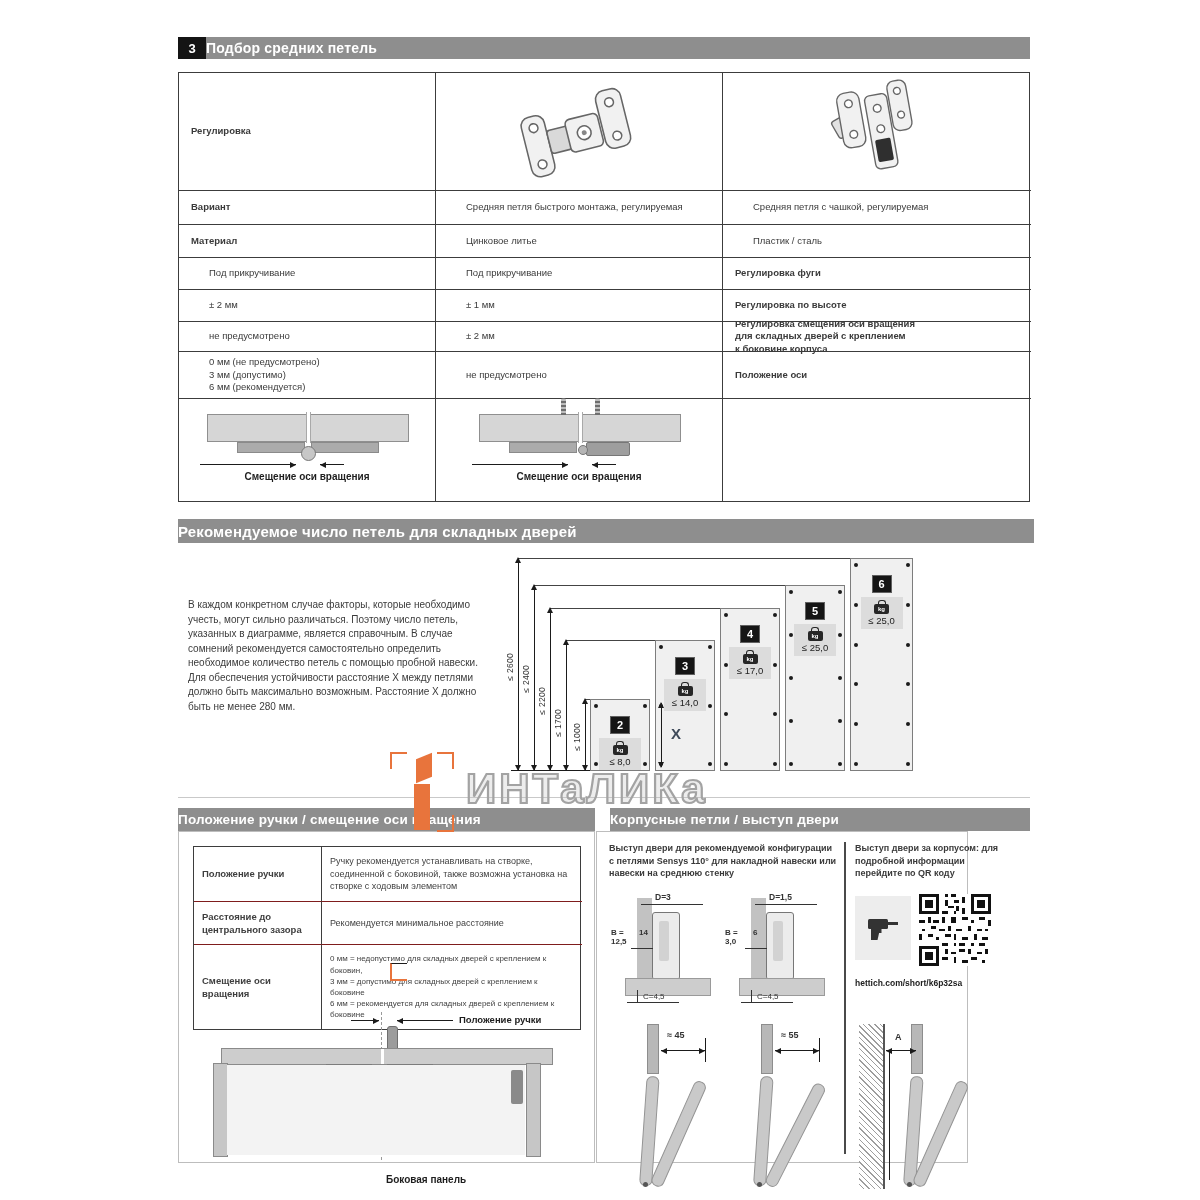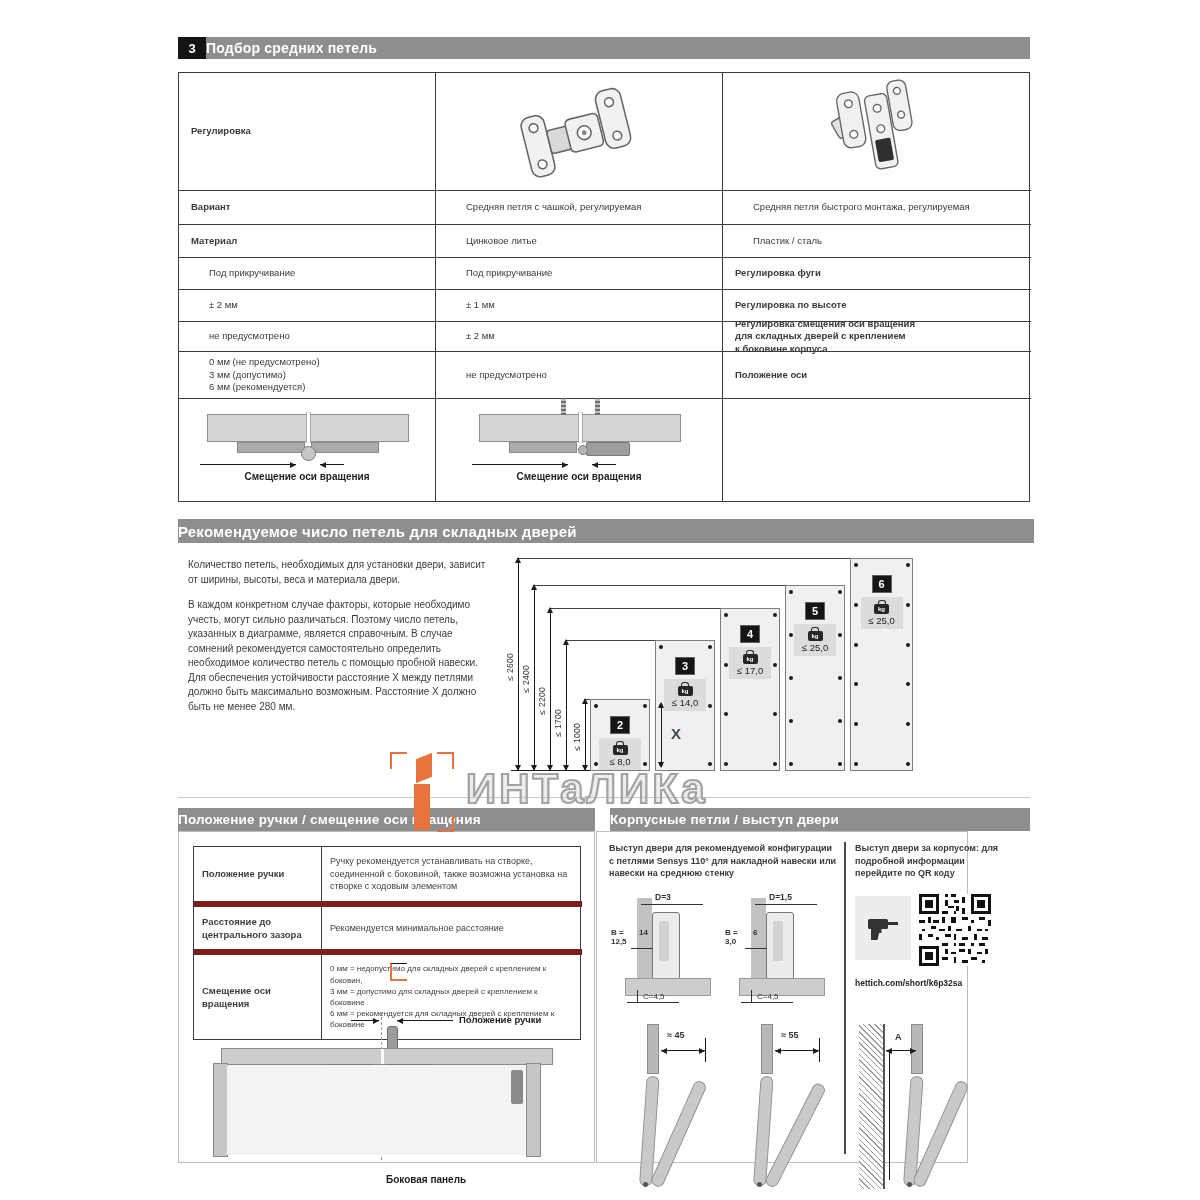--- a/index.html
+++ b/index.html
@@ -104,21 +104,21 @@
   .wtext{font-size:42px;font-weight:bold;letter-spacing:3px;line-height:86px;margin-left:12px;
      color:rgba(190,190,190,.28);-webkit-text-stroke:2.2px #a3a3a3;}
 
   
   .box{position:absolute;border:1px solid #bdbdbd;background:#fff;box-sizing:border-box;}
   .boxL{left:178px;top:831px;width:417px;height:332px;}
   .boxR{left:596px;top:831px;width:372px;height:332px;}
 
   .t2{position:absolute;left:14px;top:14px;width:388px;display:grid;grid-template-columns:128px 260px;
       border:1px solid #3d3d3d;box-sizing:border-box;}
-  .t2>div{box-sizing:border-box;border-right:1px solid #3d3d3d;border-bottom:6px solid #7f1d1d;
+  .t2>div{box-sizing:border-box;border-right:1px solid #3d3d3d;border-bottom:1px solid #7f1d1d;
       padding:8px 8px;font-size:9px;line-height:1.4;color:#3f3f3f;display:flex;align-items:center;}
   .t2>div:nth-child(2n){border-right:0;}
   .t2>div:nth-child(n+5){border-bottom:0;}
   .t2 .lab{font-weight:bold;font-size:9.5px;}
   .xs{font-size:8px !important;line-height:1.5;}
 
   .hdiag{position:absolute;left:12px;top:180px;width:392px;height:150px;}
   .dashline{position:absolute;left:190px;top:0;height:148px;border-left:1px dashed #9a9a9a;}
   .ha1{left:160px;top:8px;width:28px;} .ha2{left:206px;top:8px;width:56px;}
   .ha3{left:95px;top:68px;width:91px;} .ha4{left:194px;top:68px;width:26px;}
@@ -220,22 +220,22 @@
             <circle cx="65" cy="62" r="4.5" fill="#fff"></circle>
           <rect x="56" y="74" width="18" height="26" rx="2" fill="#2f2f2f" stroke="none"></rect>
           <rect x="80" y="10" width="22" height="58" rx="8"></rect>
           <circle cx="91" cy="22" r="4" fill="#fff"></circle>
             <circle cx="91" cy="50" r="4" fill="#fff"></circle>
         </g>
       </svg>
     </div>
 
     <div class="lab">Вариант</div>
+    <div class="val">Средняя петля быстрого монтажа, регулируемая</div>
     <div class="val">Средняя петля с чашкой, регулируемая</div>
-    <div class="val">Средняя петля быстрого монтажа, регулируемая</div>
 
     <div class="lab">Материал</div>
     <div class="val">Цинковое литье</div>
     <div class="val">Пластик / сталь</div>
 
     <div class="val">Под прикручивание</div>
     <div class="val">Под прикручивание</div>
 
     <div class="lab">Регулировка фуги</div>
     <div class="val">± 2 мм</div>
@@ -279,21 +279,20 @@
         <div class="ah ar-r" style="left:8px;top:58px;width:96px;"></div>
         <div class="ah ar-l" style="left:128px;top:58px;width:24px;"></div>
         <div class="ad-cap">Смещение оси вращения</div>
       </div>
     </div>
   </div>
 
   <div class="hdr hdr2">
     <span class="htxt">Рекомендуемое число петель для складных дверей</span>
   </div>
-  <div class="para p1">Количество петель, необходимых для установки двери, зависит от ширины, высоты, веса и материала двери.</div>
   <div class="para p2">В каждом конкретном случае факторы, которые необходимо учесть, могут сильно различаться. Поэтому число петель, указанных в диаграмме, является справочным. В случае сомнений рекомендуется самостоятельно определить необходимое количество петель с помощью пробной навески. Для обеспечения устойчивости расстояние X между петлями должно быть максимально возможным. Расстояние X должно быть не менее 280 мм.</div>
 
   <div class="chart">
     <div class="bl"></div>
     <div class="tl t1l"></div>
     <div class="tl t2l"></div>
     <div class="tl t3l"></div>
     <div class="tl t4l"></div>
     <div class="tl t5l"></div>
     <div class="av a1"></div>

